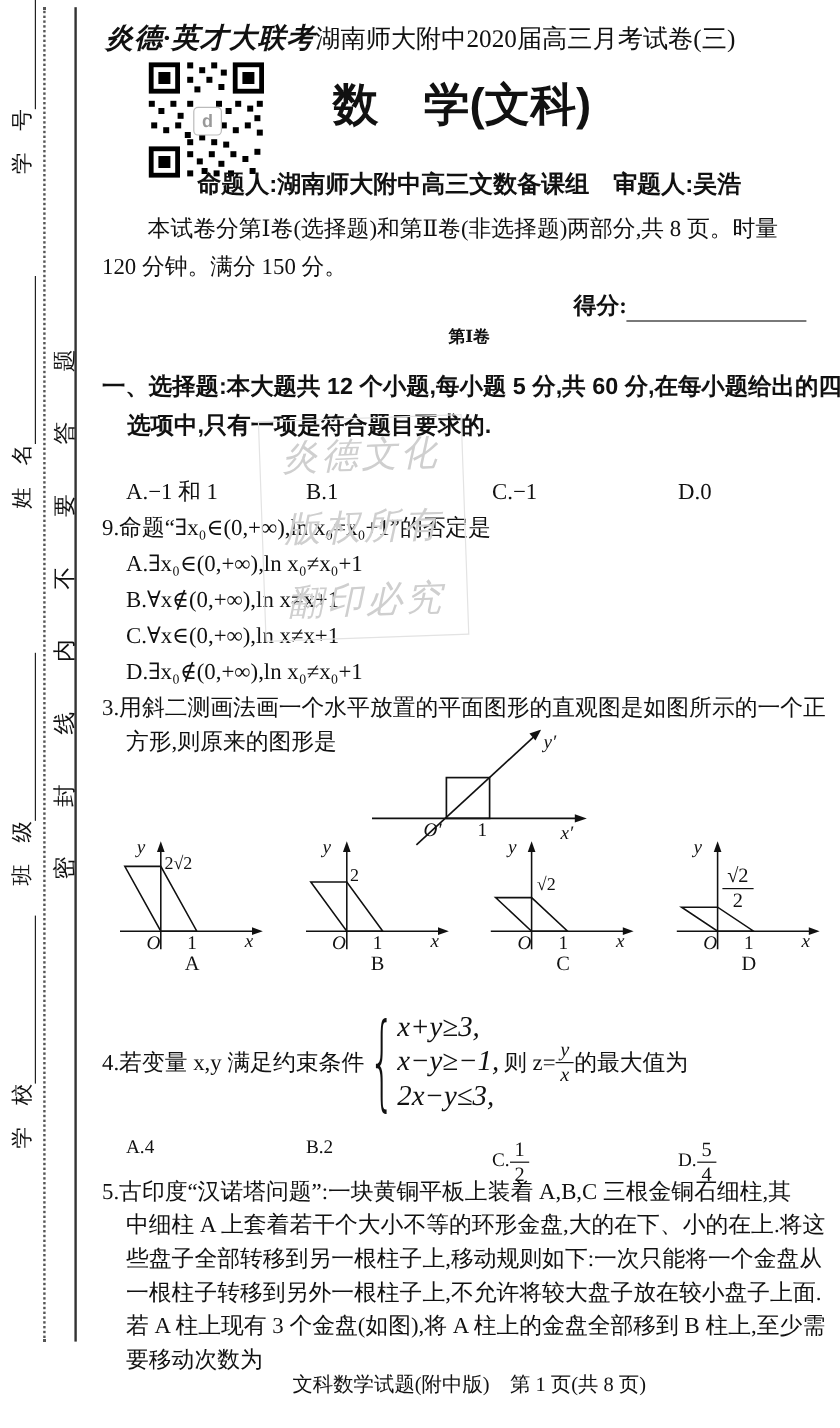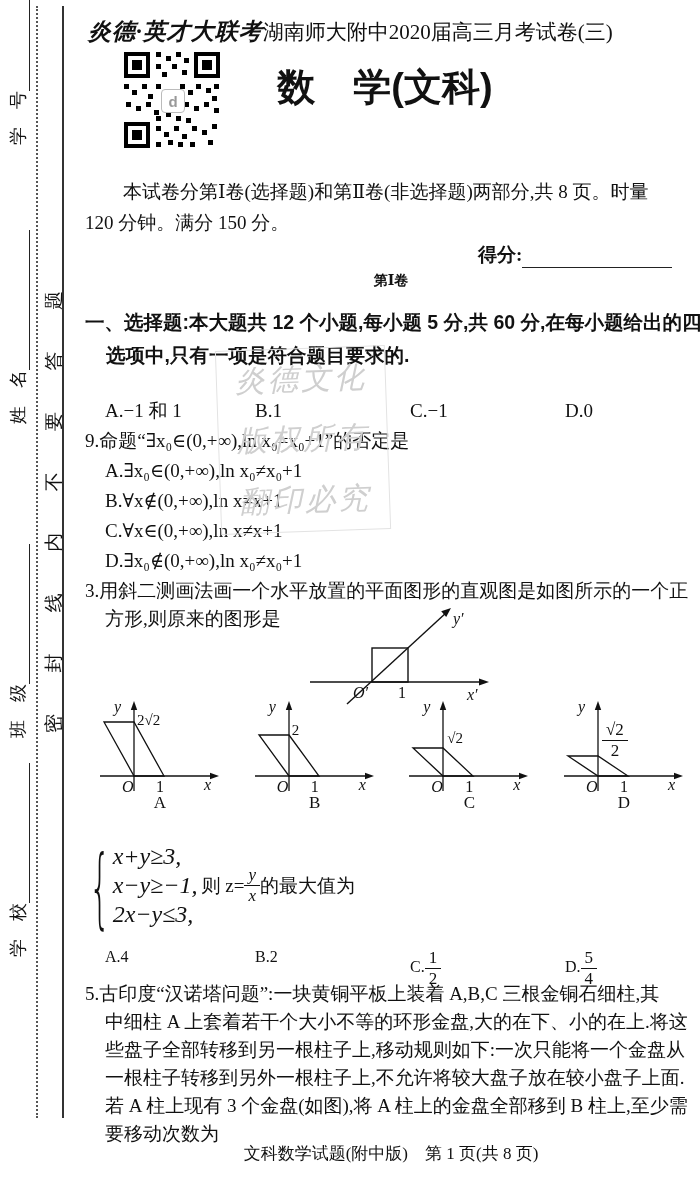--- a/index.html
+++ b/index.html
@@ -182,20 +182,21 @@
         <rect x="34" y="92" width="5" height="5"></rect>
           <rect x="46" y="90" width="5" height="5"></rect>
           <rect x="56" y="92" width="5" height="5"></rect>
           <rect x="68" y="92" width="5" height="5"></rect>
       </g>
     </svg>
     <span class="qr-logo">d</span>
   </div>
 
   <div class="abs subject-title sans">数　学(文科)</div>
+  <div class="abs authors sans">命题人:湖南师大附中高三文数备课组　审题人:吴浩</div>
 
   <div class="abs intro">
     <div class="ind nowrap">本试卷分第Ⅰ卷(选择题)和第Ⅱ卷(非选择题)两部分,共 8 页。时量</div>
     <div class="nowrap">120 分钟。满分 150 分。</div>
   </div>
 
   <div class="abs score">
     <span>得分:</span><span class="score-blank"></span>
   </div>
 
@@ -320,20 +321,21 @@
       <span class="figlabel gl-1">1</span>
       <span class="gl-h frac upright" style="left:46px;top:22px;position:absolute">
         <span class="num">√2</span>
         <span>2</span>
       </span>
       <span class="gcap">D</span>
     </div>
   </div>
 
   <div class="abs q4row">
+    <span>4.若变量 x,y 满足约束条件</span>
     <span class="brace">{</span>
     <span class="constraints it">
       <span>x+y≥3,</span>
       <span>x−y≥−1,</span>
       <span>2x−y≤3,</span>
     </span>
     <span style="margin-left:4px">则 z=</span>
     <span class="frac">
       <span class="num">y</span>
       <span>x</span>

